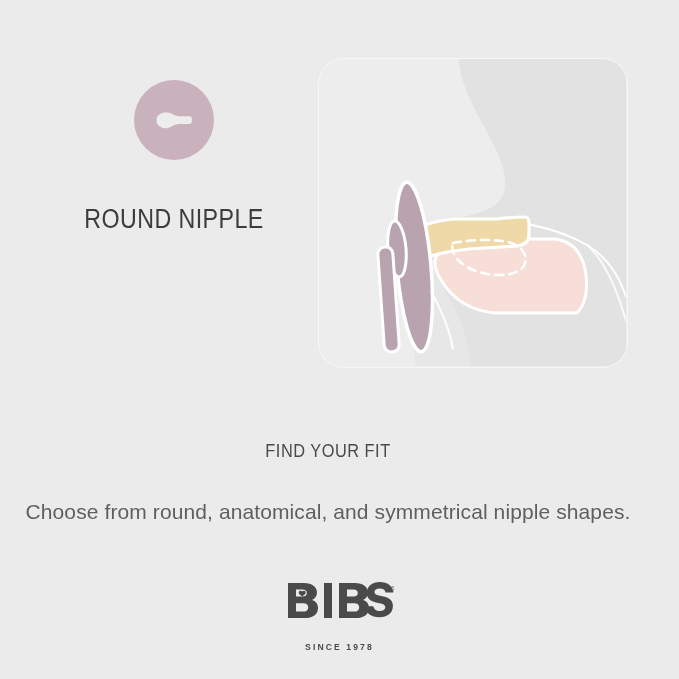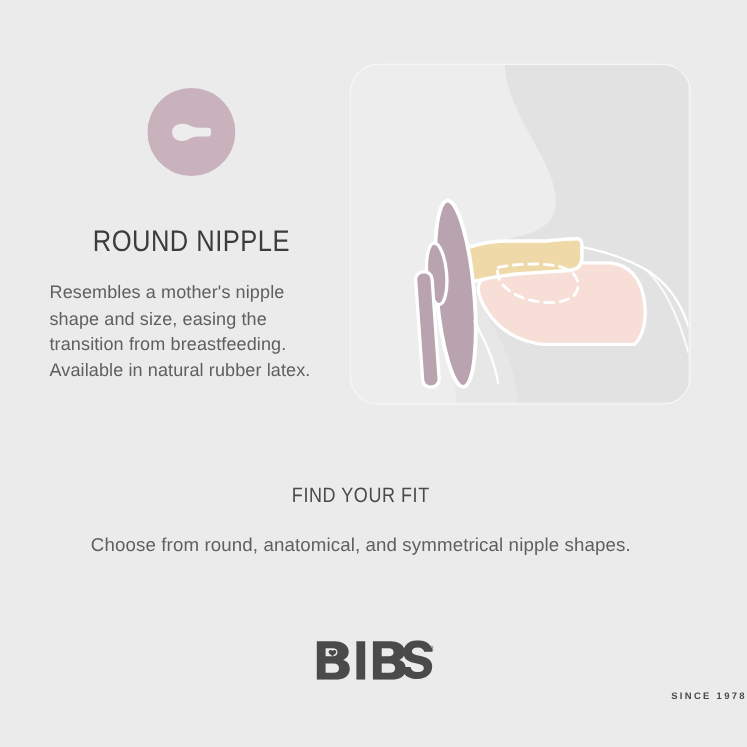--- a/index.html
+++ b/index.html
@@ -101,45 +101,45 @@
   }
   .fit-title {
     font-family: "Liberation Sans Narrow", "Liberation Sans", sans-serif;
     font-size: 19px;
     letter-spacing: 0.6px;
     color: #4a4a4a;
     transform: scaleX(0.86);
     transform-origin: center;
   }
   .fit-sub {
-    margin-top: 24px;
-    font-size: 17px;
+    margin-top: 38px;
+    font-size: 21px;
     color: #5f5f5f;
     letter-spacing: 0.1px;
   }
 
   
   .brand {
     position: absolute;
     left: 0;
     top: 582px;
     width: 679px;
     text-align: center;
   }
   .brand-mark {
     display: inline-block;
     position: relative;
   }
   .brand-since {
-    margin-top: 4px;
+    margin-top: 20px;
     font-size: 8.6px;
     letter-spacing: 2.1px;
     color: #4a4a4a;
     font-weight: 700;
-    text-align: right;
+    text-align: center;
   }
 </style>
 </head>
 <body>
 
 <div class="stage">
 
   <div class="top-section">
 
     <div class="feature-col">
@@ -159,21 +159,20 @@
                      C 57.8 37.0 57.0 36.2 55.2 36.2
                      L 47.2 36.2
                      C 43.4 36.2 41.2 35.6 38.8 34.2
                      C 36.4 32.8 34.0 32.1 30.5 32.5 Z" fill="#ededed"></path>
           </svg>
         </span>
       </div>
 
       <div class="feature-title">ROUND NIPPLE</div>
 
-      <div class="feature-body">Resembles a mother's nipple shape and size, easing the transition from breastfeeding. Available in natural rubber latex.</div>
     </div>
 
     <div class="illus-card">
       <svg width="307" height="307" viewBox="0 0 307 307" aria-hidden="true">
 
         <path d="M307 0
                  L140 0
                  C140 18 150 40 162 62
                  C176 88 188 108 186 128
                  C184 146 168 152 152 156

